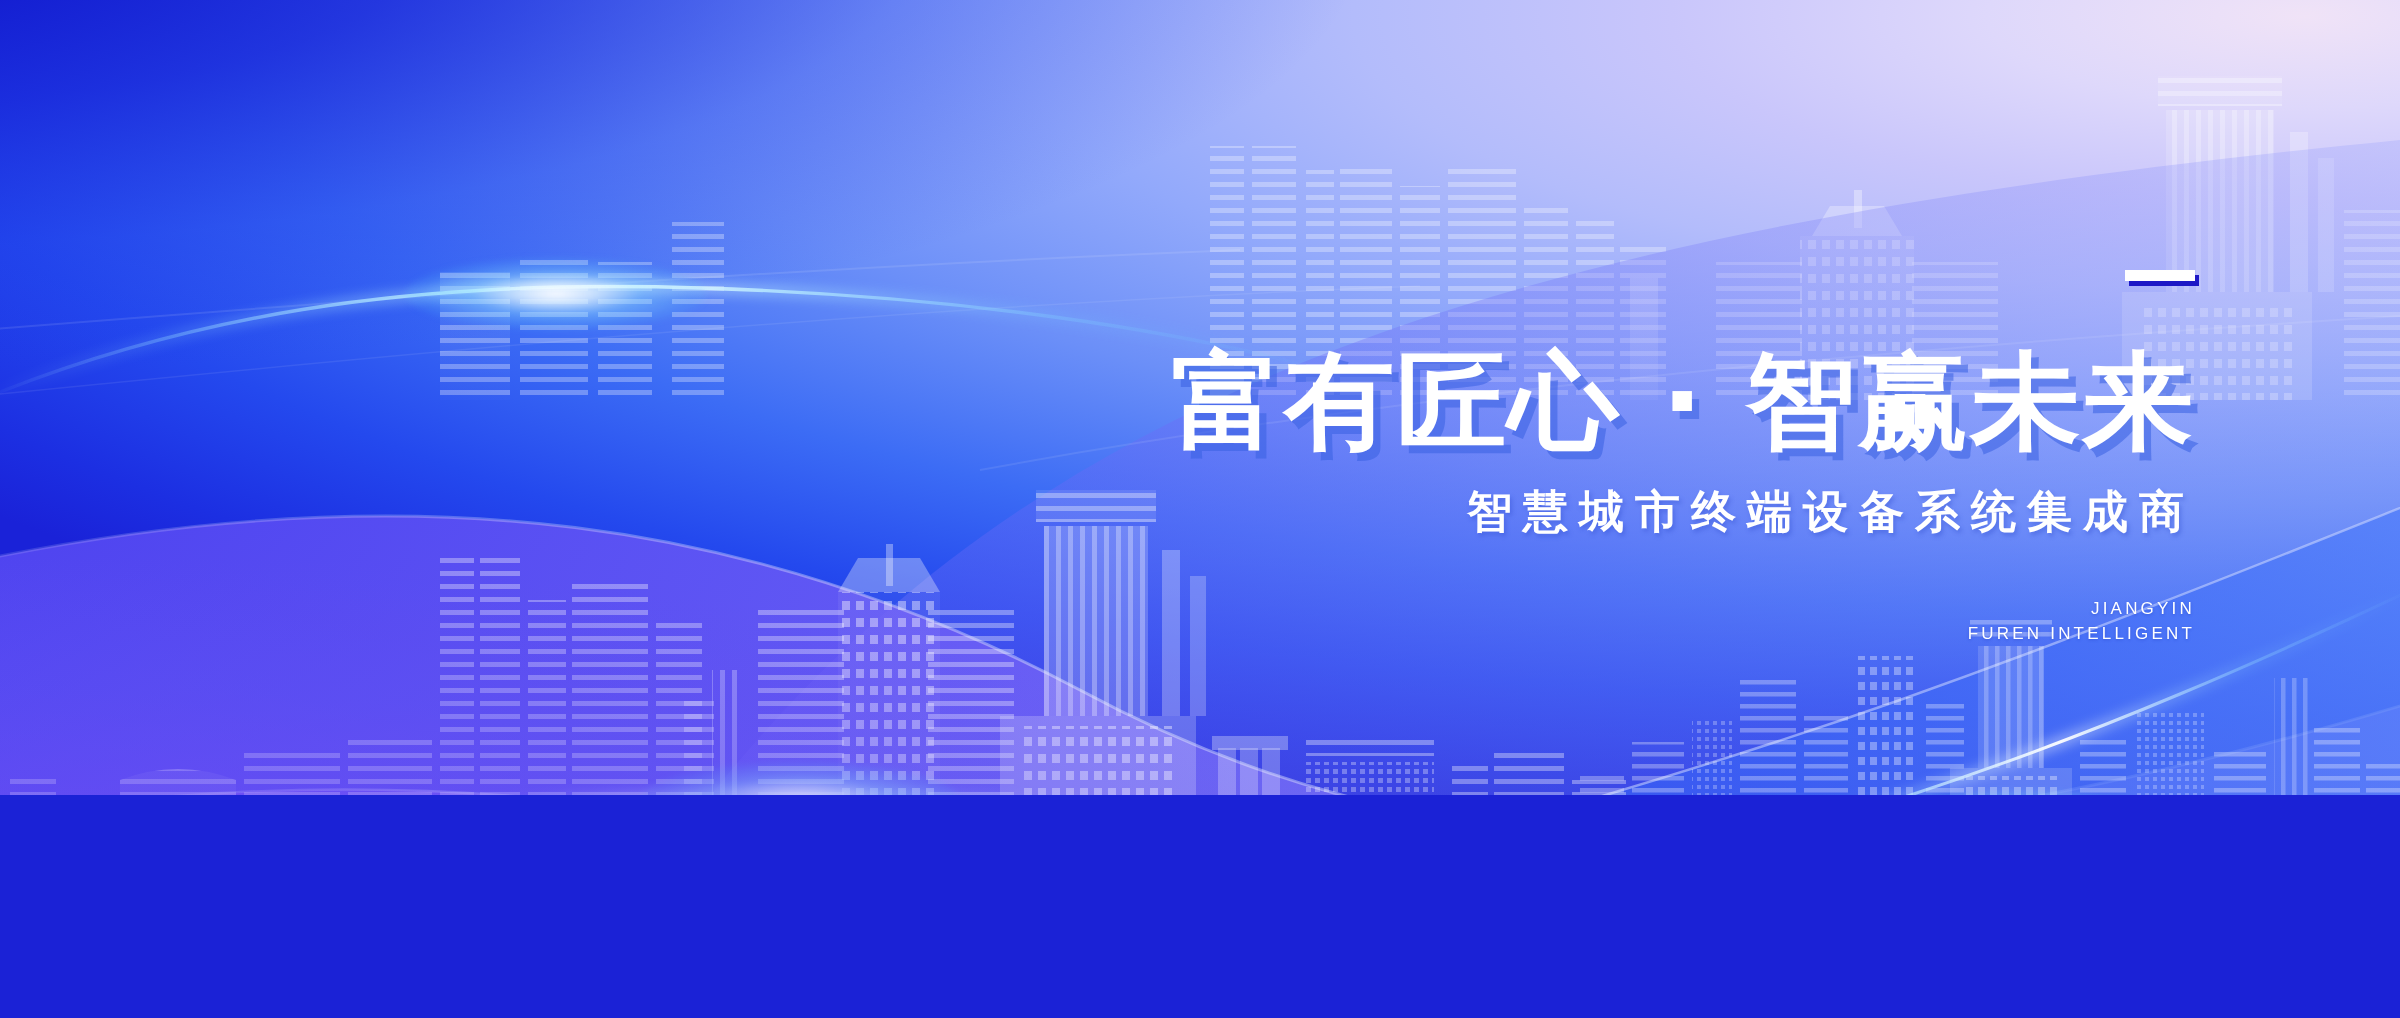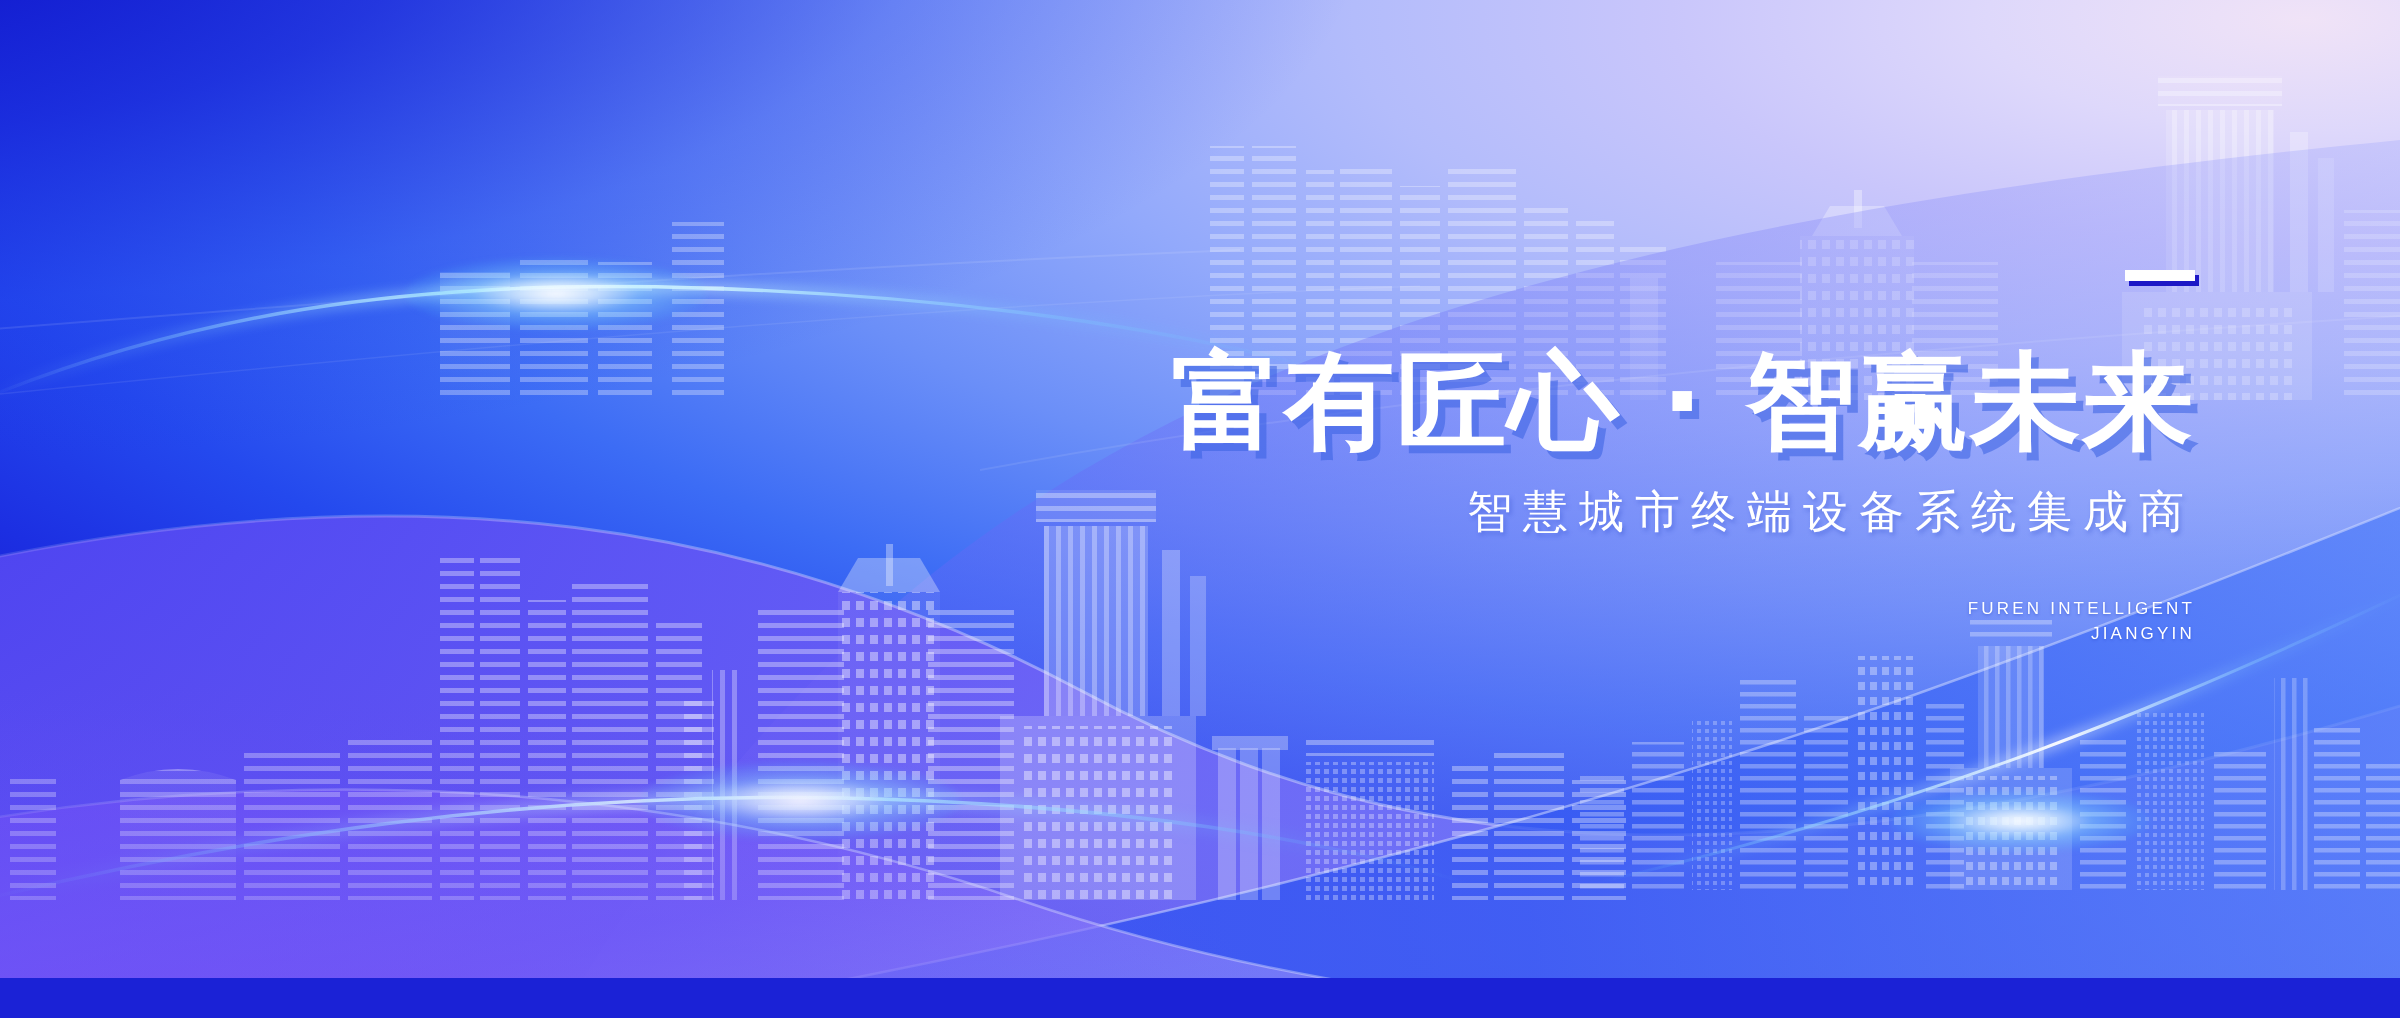--- a/index.html
+++ b/index.html
@@ -1,20 +1,20 @@
 <!DOCTYPE html>
 <html lang="zh"><head>
 <meta charset="utf-8">
 <title>Banner</title>
 <style>
   html,body{margin:0;padding:0;background:#1b22d6;}
   *{box-sizing:border-box;}
   #stage{
     position:relative;
-    width:2400px;height:978px;
+    width:2400px;height:795px;
     overflow:hidden;
     font-family:"Liberation Sans","DejaVu Sans",sans-serif;
     background:
       radial-gradient(120% 105% at 96% 2%, #f0e3f7 0%, #ded8fb 11%, #c9c6fb 22%, #b3bcfb 33%, #92a9fb 45%, #6b8ff8 58%, #3c6cf5 72%, #2449ee 84%, #1c2fe2 94%, #1a22d8 100%);
   }
 
   
   .corner-deep{
     position:absolute;inset:0;
     background:radial-gradient(85% 75% at -6% -8%, rgba(14,18,200,.96) 0%, rgba(20,30,214,.72) 28%, rgba(28,55,230,.30) 52%, rgba(40,90,240,0) 74%);
@@ -68,21 +68,21 @@
     text-shadow:7px 8px 0 rgba(56,96,225,.55);
     font-family:"DejaVu Sans","Liberation Sans",sans-serif;
     transform:scaleX(1.04);
     transform-origin:right center;
   }
 
   #subtitle{
     margin:30px 0 0 0;
     font-size:45px;
     line-height:1.2;
-    font-weight:400;
+    font-weight:700;
     color:#ffffff;
     letter-spacing:11px;
     white-space:nowrap;
     text-shadow:2px 3px 4px rgba(40,70,200,.35);
     font-family:"DejaVu Sans","Liberation Sans",sans-serif;
   }
 
   #enblock{
     margin:58px 0 0 0;
     color:#ffffff;
@@ -355,18 +355,18 @@
   <div class="corner-bottom"></div>
 
   <div class="text-block">
     <div id="rule"></div>
 
     <h1 id="title">富有匠心 · 智赢未来</h1>
 
     <p id="subtitle">智慧城市终端设备系统集成商</p>
 
     <div id="enblock">
+      <div>JIANGYIN</div>
       <div>FUREN INTELLIGENT</div>
-      <div>JIANGYIN</div>
     </div>
   </div>
 
 </div>
 
 </body></html>

